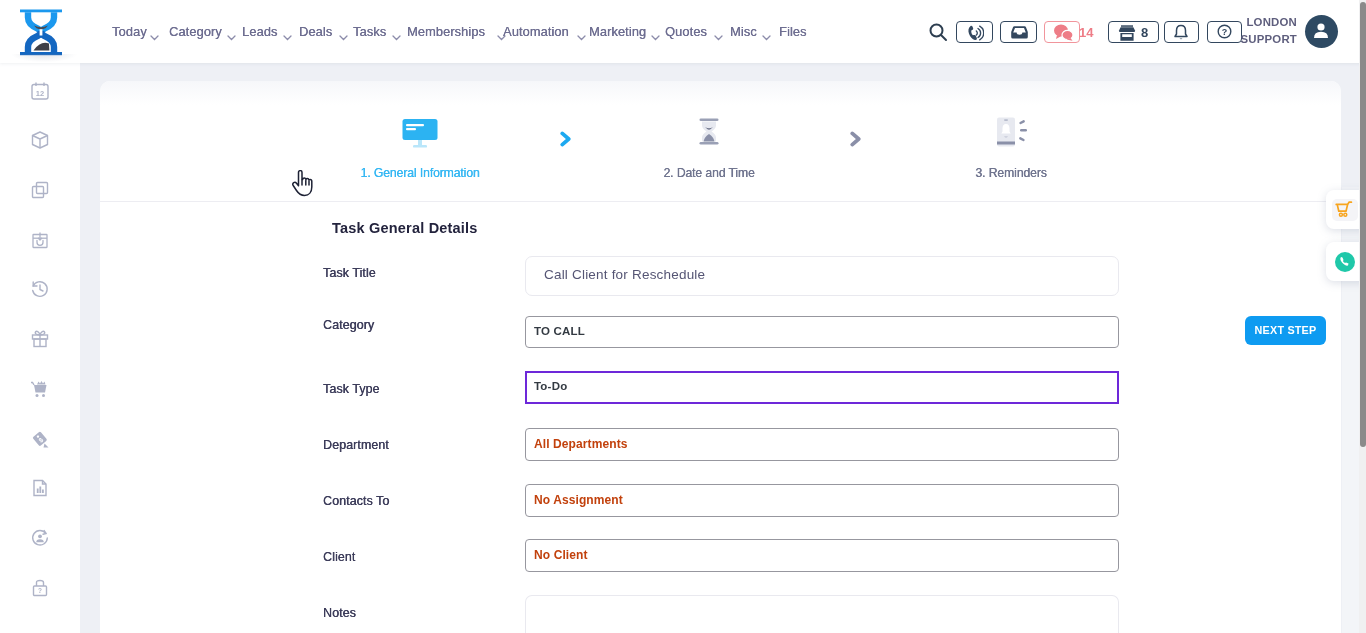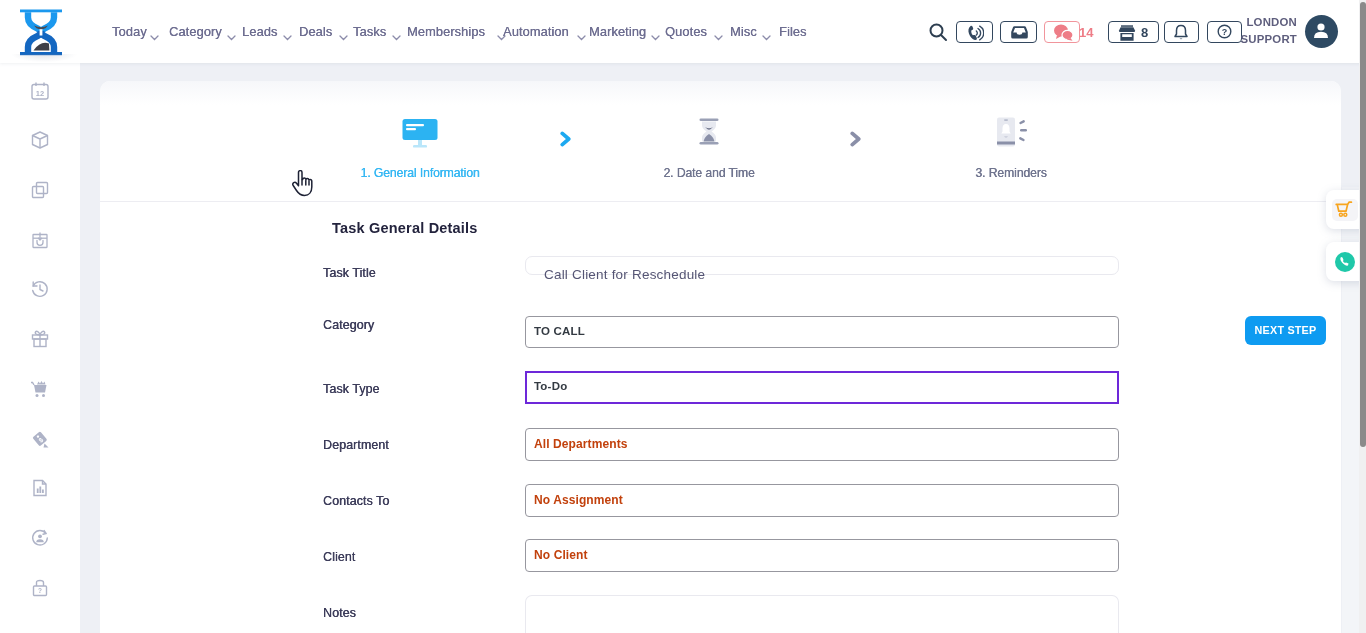--- a/index.html
+++ b/index.html
@@ -297,21 +297,21 @@
     <path d="M9 19.5 Q 11 21.5 13 19.5 Z" fill="#b7bccc"></path>
     <rect x="24" y="4" width="6" height="2.4" rx="1.2" fill="#8a90a8" transform="rotate(-28 27 5)"></rect>
     <rect x="25" y="12" width="7" height="2.4" rx="1.2" fill="#8a90a8"></rect>
     <rect x="24" y="21" width="6" height="2.4" rx="1.2" fill="#8a90a8" transform="rotate(28 27 22)"></rect>
   </svg>
   <div class="steplabel" style="left:791px;color:#70758f;">3. Reminders</div>
 
   <h1 class="title">Task General Details</h1>
 
   <div class="flabel" style="top:185px;">Task Title</div>
-  <div class="finput light" style="top:175px;height:19px;">
+  <div class="finput light" style="top:175px;height:40px;">
       <span class="ftext1 abs" style="left:18px;top:10px;">Call Client for Reschedule</span>
     </div>
 
   <div class="flabel" style="top:237px;">Category</div>
   <div class="finput gray" style="top:235px;height:32px;">
       <span class="ftext2 abs" style="left:8px;top:8px;">TO CALL</span>
     </div>
 
   <div class="flabel" style="top:301px;">Task Type</div>
   <div class="finput blue" style="top:290px;height:33px;">

